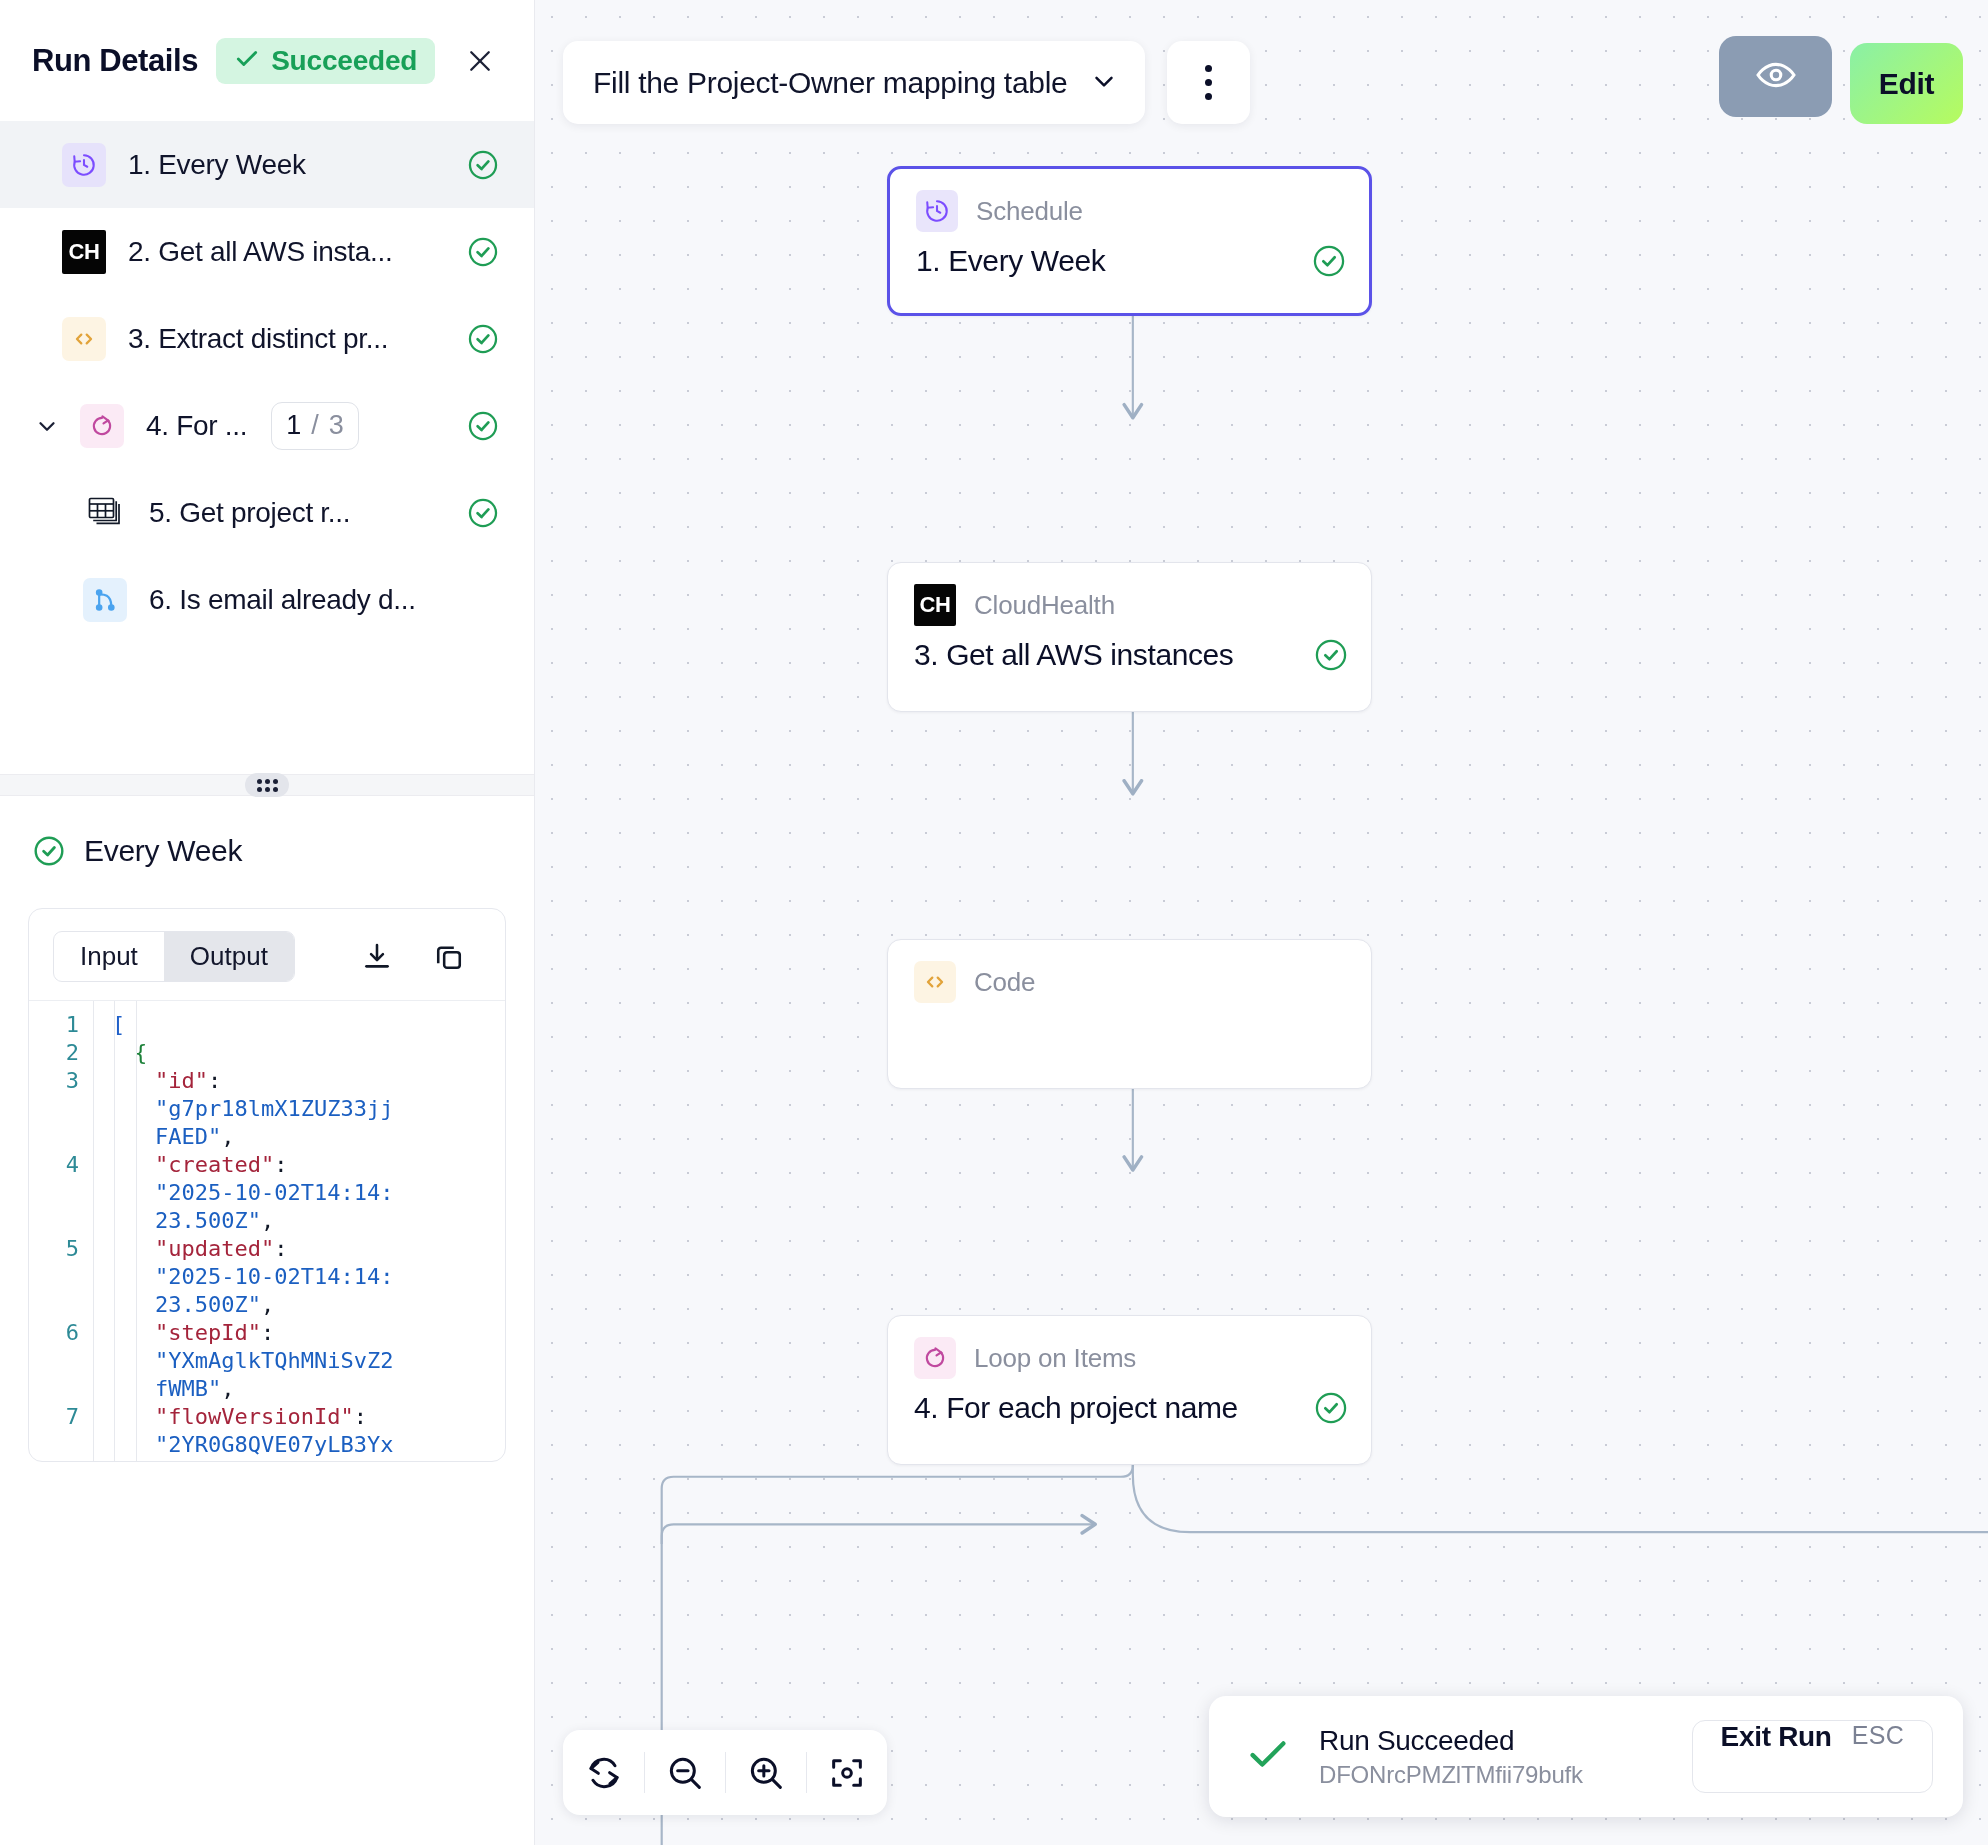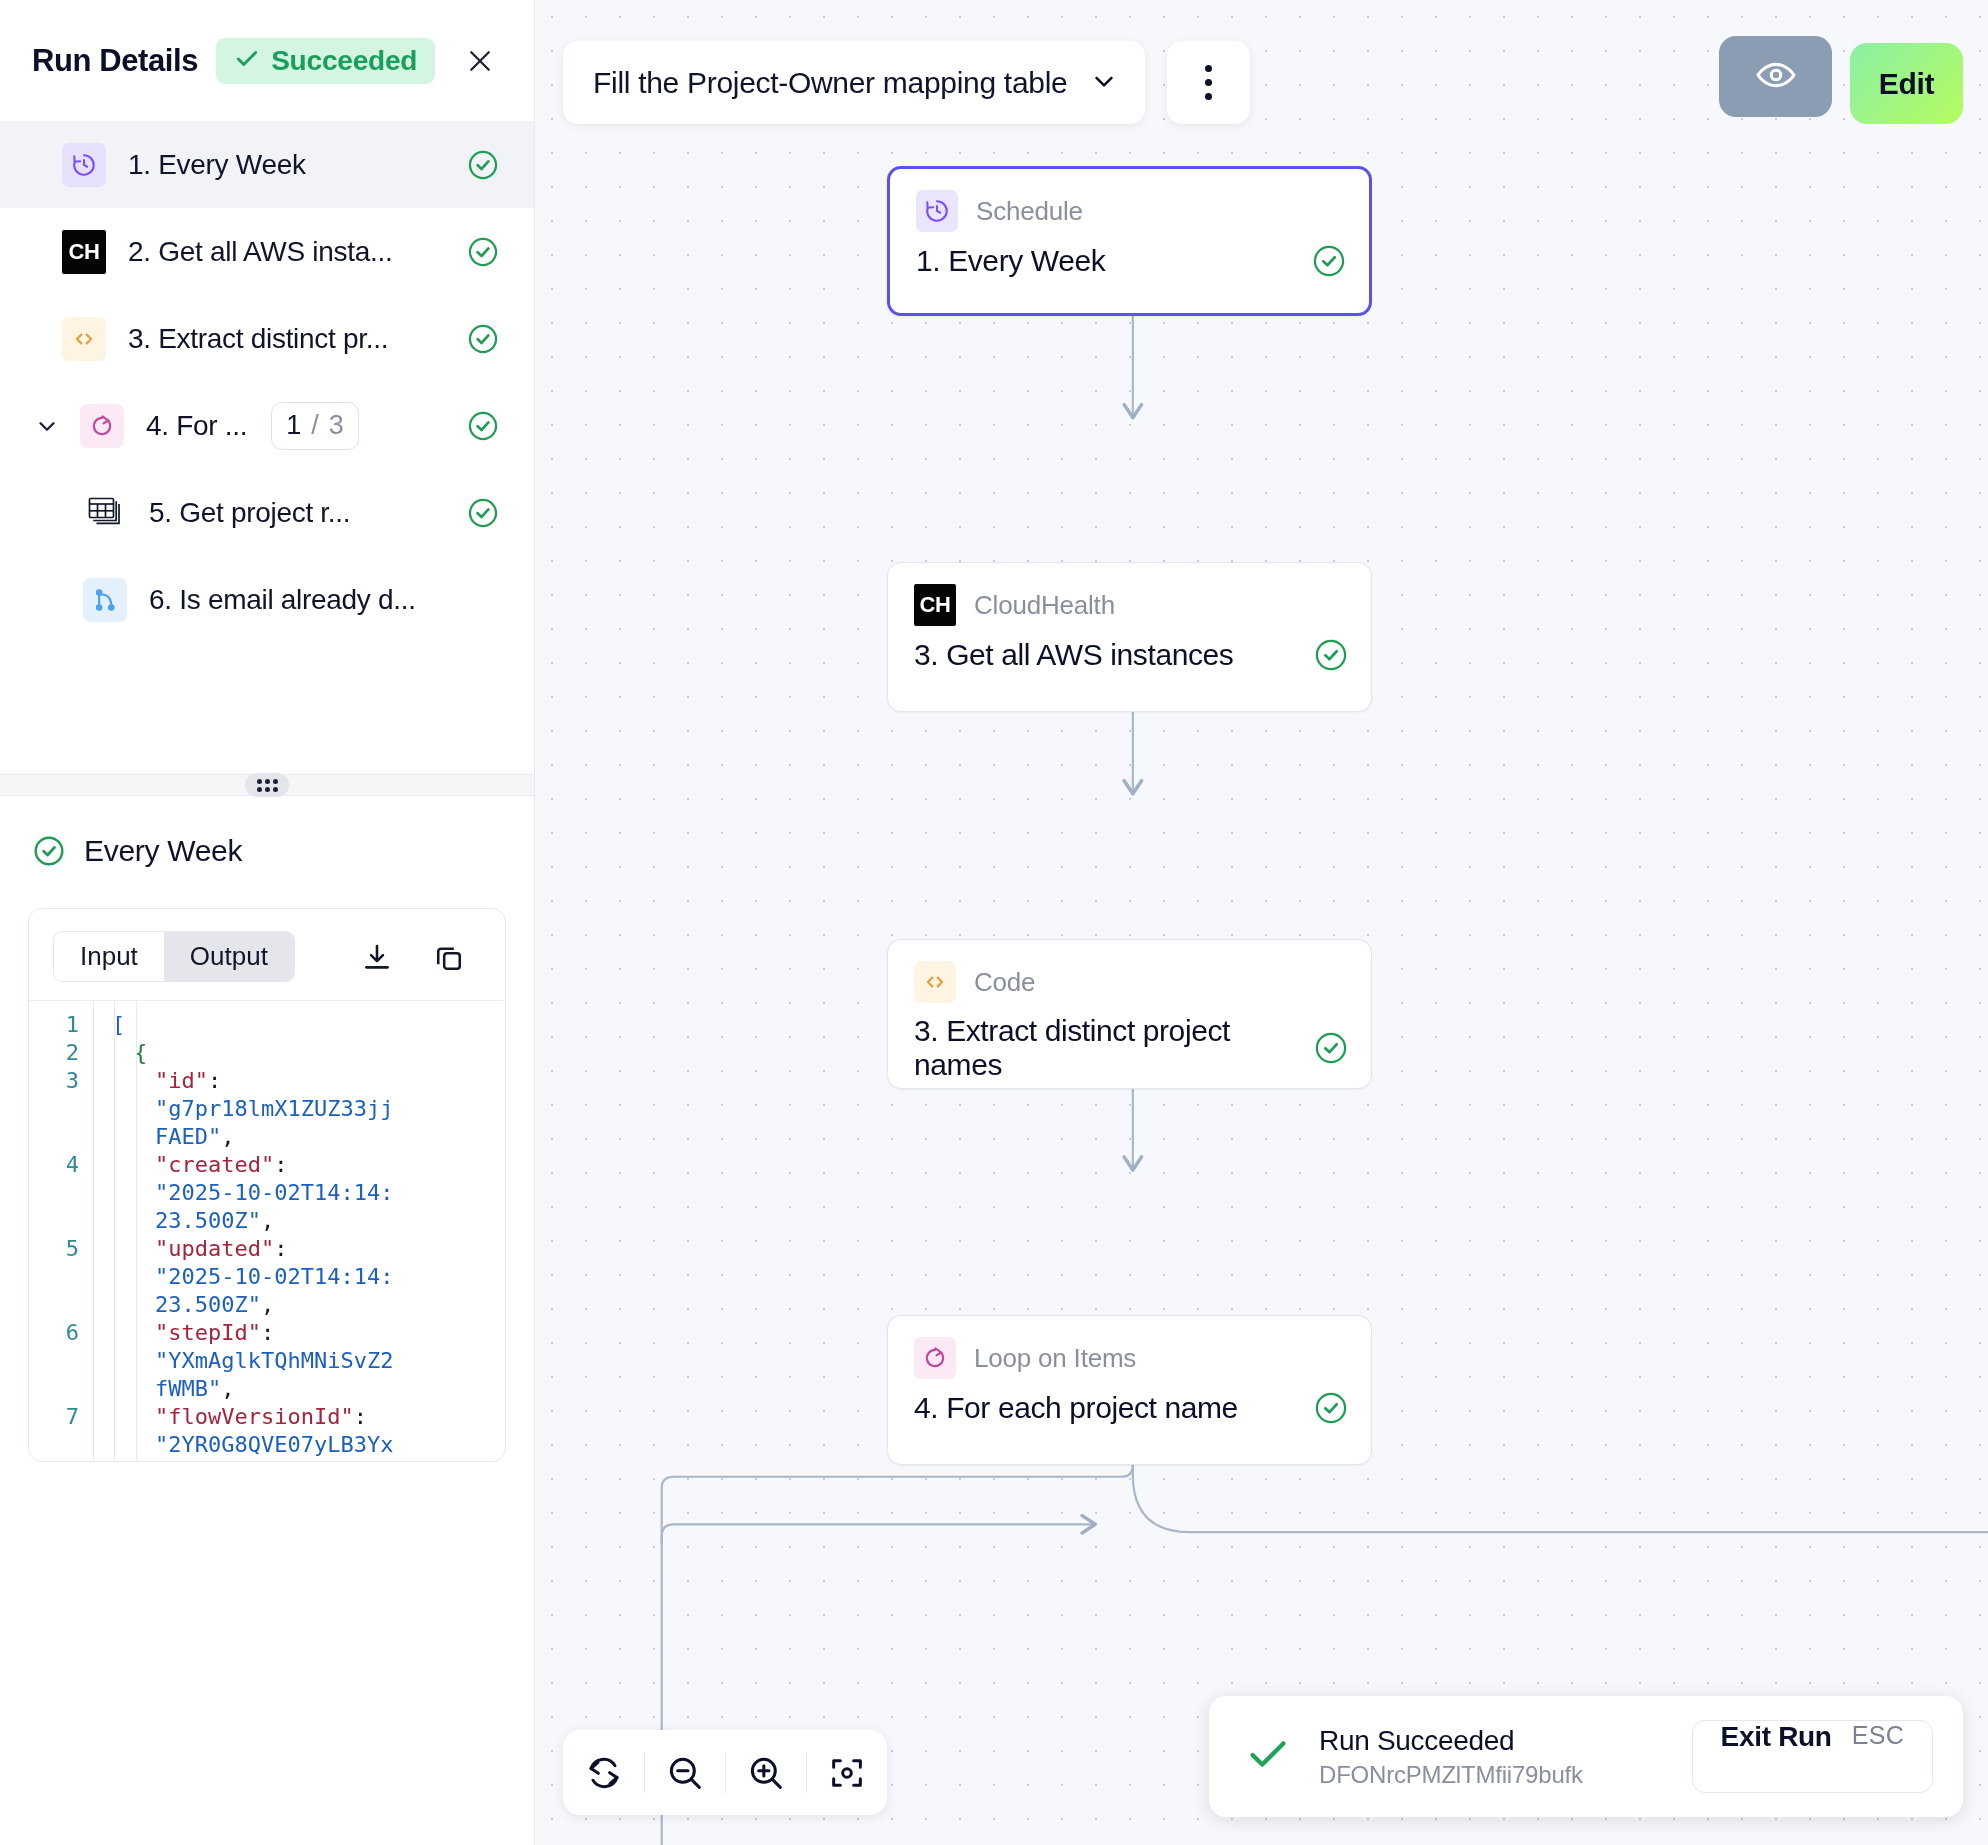--- a/index.html
+++ b/index.html
@@ -121,21 +121,21 @@
 
   .io-card {
     margin: 0 28px;
     border: 1px solid #e6e8ee; border-radius: 14px;
     background: #fff;
     height: 554px;
     display: flex; flex-direction: column;
     overflow: hidden;
   }
   .io-toolbar {
-    display: flex; align-items: flex-end;
+    display: flex; align-items: center;
     padding: 22px 24px 18px 24px;
     gap: 24px;
   }
   .seg {
     display: flex; border: 1px solid #e4e6ec; border-radius: 9px;
     overflow: hidden; height: 51px;
   }
   .seg button {
     border: 0; background: transparent;
     font-family: inherit; font-size: 26px; color: #13172c;
@@ -603,29 +603,20 @@
     <div class="node" style="left:352px; top:939px">
       <div class="node-head">
         <span class="node-ico" style="background:#fdf4e3">
           <svg width="26" height="26" viewBox="0 0 24 24" fill="none" stroke="#e2a33a" stroke-width="2.1" stroke-linecap="round" stroke-linejoin="round">
               <polyline points="9.5 8 5.5 12 9.5 16"></polyline>
               <polyline points="14.5 8 18.5 12 14.5 16"></polyline>
             </svg>
         </span>
         <span class="node-type">Code</span>
       </div>
-      <div class="node-title-row">
-        <span class="node-title">3. Extract distinct project names</span>
-        <span class="node-ok circle-check">
-          <svg width="36" height="36" viewBox="0 0 24 24" fill="none" stroke="#1f9d55" stroke-width="1.5">
-              <circle cx="12" cy="12" r="9.4"></circle>
-              <polyline points="8.2 12.2 11 14.8 15.8 9.5" stroke-width="1.8" stroke-linecap="round" stroke-linejoin="round"></polyline>
-            </svg>
-        </span>
-      </div>
     </div>
 
     <div class="node" style="left:352px; top:1315px">
       <div class="node-head">
         <span class="node-ico" style="background:#fbeaf5">
           <svg width="26" height="26" viewBox="0 0 24 24" fill="none" stroke="#c0499f" stroke-width="2" stroke-linecap="round">
               <path d="M12 4.5a7.5 7.5 0 1 0 5.3 2.2"></path>
               <polyline points="12.4 3.2 17.6 6.8 13.4 9.6"></polyline>
             </svg>
         </span>

